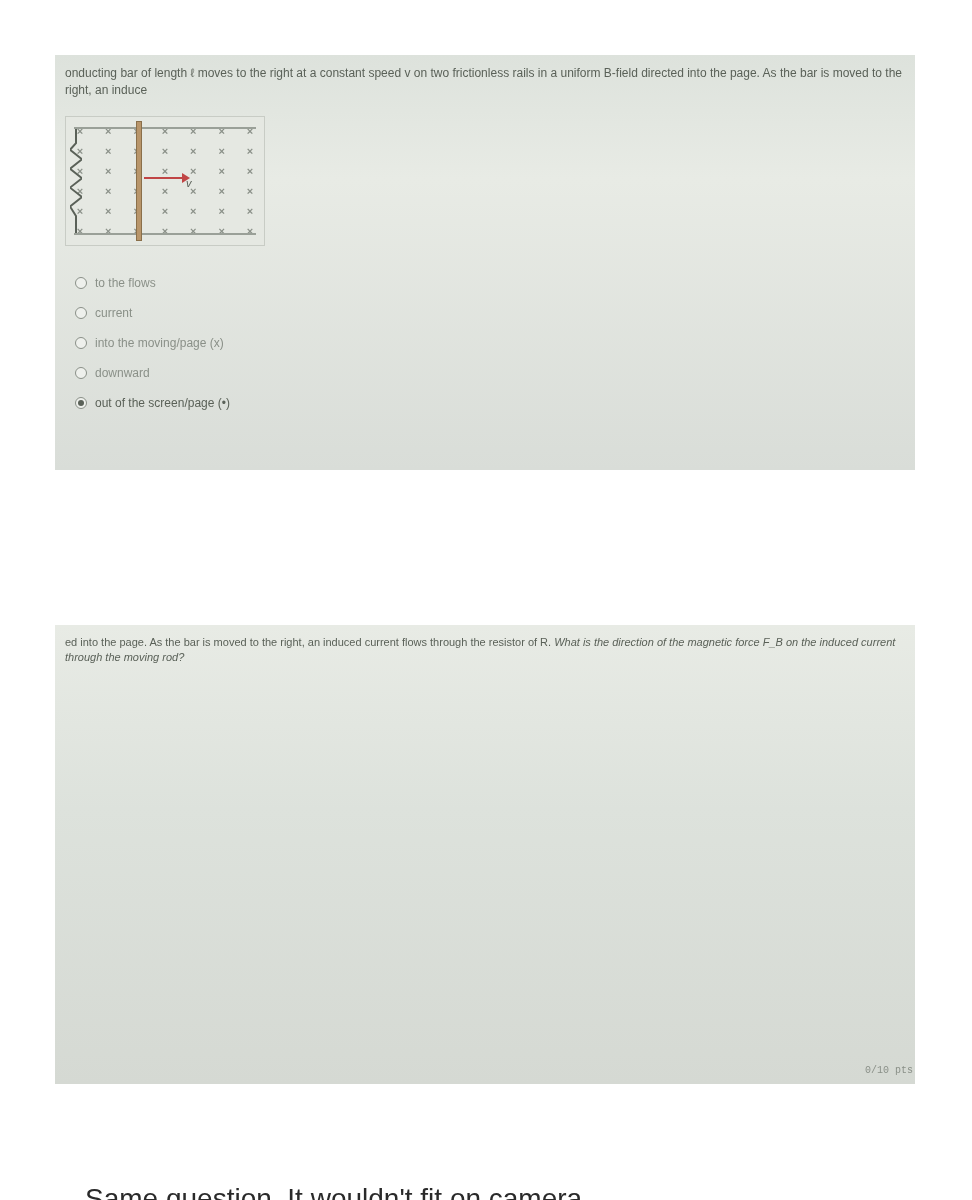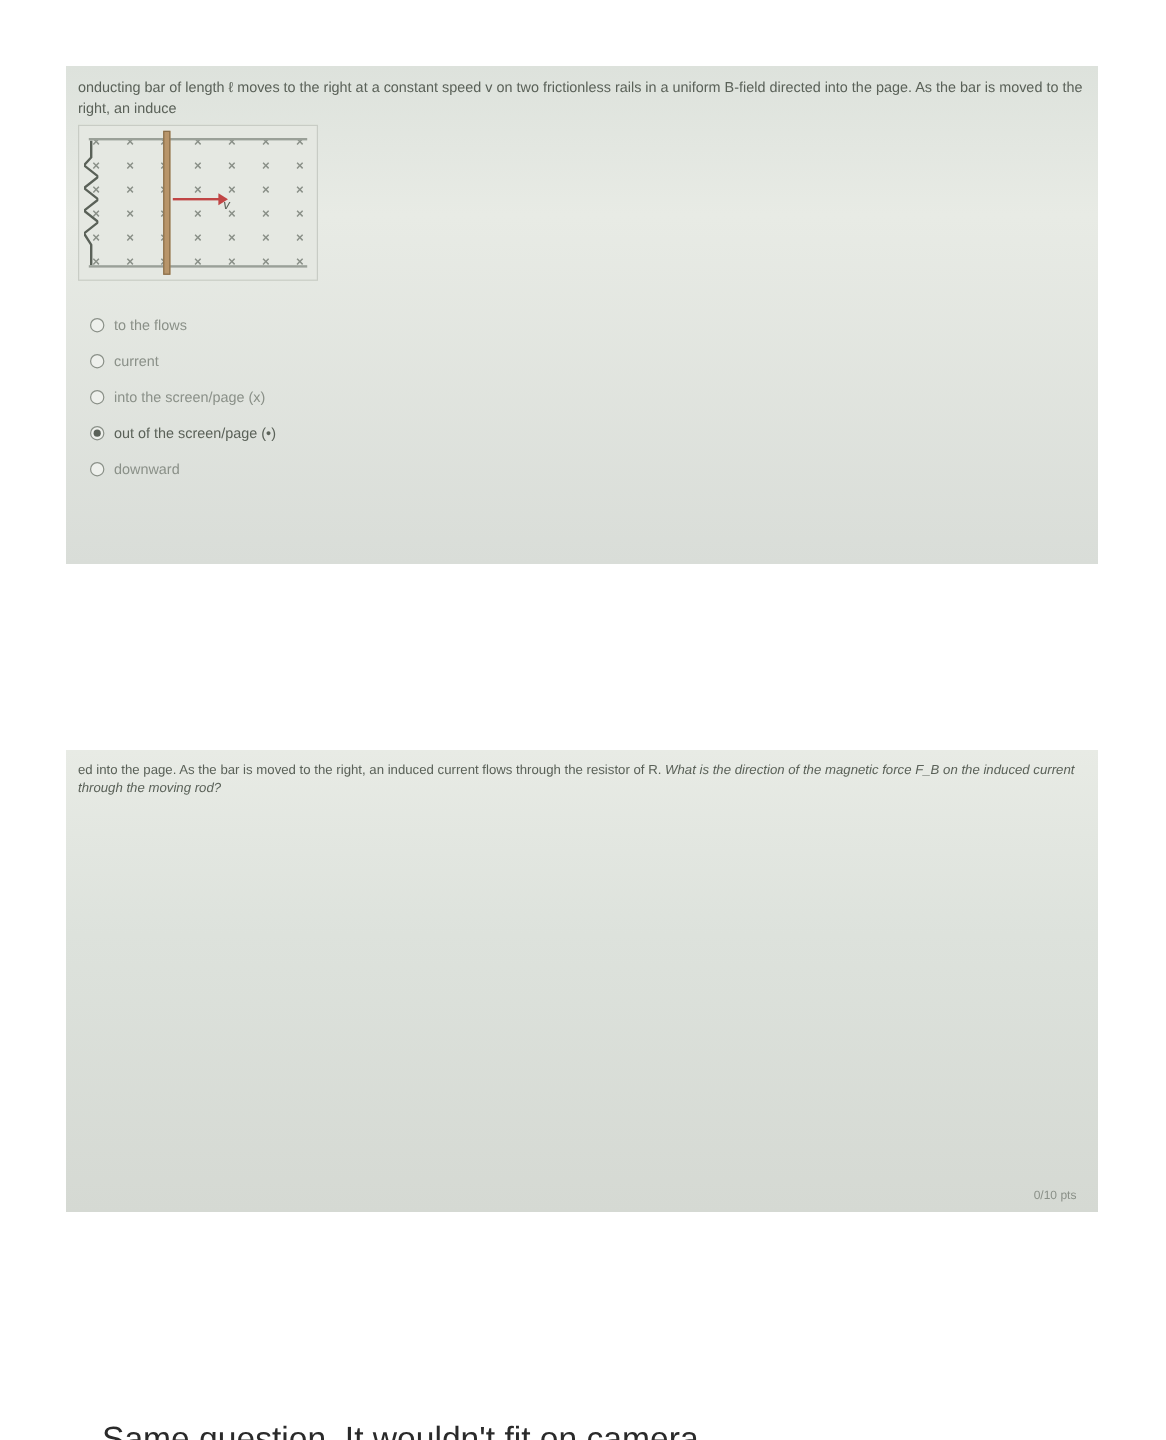--- a/index.html
+++ b/index.html
@@ -16,21 +16,21 @@
       top: 55px;
       width: 860px;
       height: 415px;
       background: linear-gradient(to bottom, #dde2dc 0%, #e8ebe5 30%, #d9ddd8 100%);
       padding: 10px;
       overflow: hidden;
     }
     .question-text-1 {
       font-size: 12px;
       color: #5a6158;
-      margin-bottom: 5px;
+      margin-bottom: 17px;
       line-height: 1.4;
     }
     .diagram-container {
       width: 200px;
       height: 130px;
       background: #e5e8e2;
       border: 1px solid #c8ccc5;
       margin: 5px 0 15px 0;
       position: relative;
     }
@@ -139,21 +139,21 @@
       width: 6px;
       height: 6px;
       background: #5a6158;
       border-radius: 50%;
     }
     .question-panel-2 {
       position: absolute;
       left: 55px;
       top: 625px;
       width: 860px;
-      height: 385px;
+      height: 459px;
       background: linear-gradient(to bottom, #e8ebe5 0%, #dde2dc 40%, #d5d9d3 100%);
       padding: 10px;
       overflow: hidden;
     }
     .question-text-2 {
       font-size: 11px;
       color: #5a6158;
       line-height: 1.4;
     }
     .italic-part {
@@ -162,24 +162,25 @@
     .caption-text {
       position: absolute;
       left: 85px;
       top: 1183px;
       font-size: 28px;
       color: #2a2a2a;
       font-family: Arial, sans-serif;
     }
     .points-badge {
       position: absolute;
-      right: 18px;
+      right: 2px;
       bottom: 8px;
       font-size: 10px;
       color: #8a9088;
+      font-family: Liberation Mono, monospace;
     }
   </style>
 </head>
 <body>
 
 <div class="question-panel">
   <div class="question-text-1">onducting bar of length ℓ moves to the right at a constant speed v on two frictionless rails in a uniform B-field directed into the page. As the bar is moved to the right, an induce</div>
 
   <div class="diagram-container">
     <div class="x-grid">
@@ -254,29 +255,29 @@
     <div class="option-item">
       <span class="radio"></span>
       <span>to the flows</span>
     </div>
     <div class="option-item">
       <span class="radio"></span>
       <span>current</span>
     </div>
     <div class="option-item">
       <span class="radio"></span>
-      <span>into the screen/page (x)</span>
+      <span>into the moving/page (x)</span>
+    </div>
+    <div class="option-item">
+      <span class="radio"></span>
+      <span>downward</span>
     </div>
     <div class="option-item selected">
       <span class="radio checked"></span>
       <span>out of the screen/page (•)</span>
-    </div>
-    <div class="option-item">
-      <span class="radio"></span>
-      <span>downward</span>
     </div>
   </div>
 </div>
 
 <div class="question-panel-2">
   <div class="question-text-2">
     <span>ed into the page. As the bar is moved to the right, an induced current flows through the resistor of R. </span><span class="italic-part">What is the direction of the magnetic force F_B on the induced current through the moving rod?</span>
   </div>
   <div class="points-badge">0/10 pts</div>
 </div>

